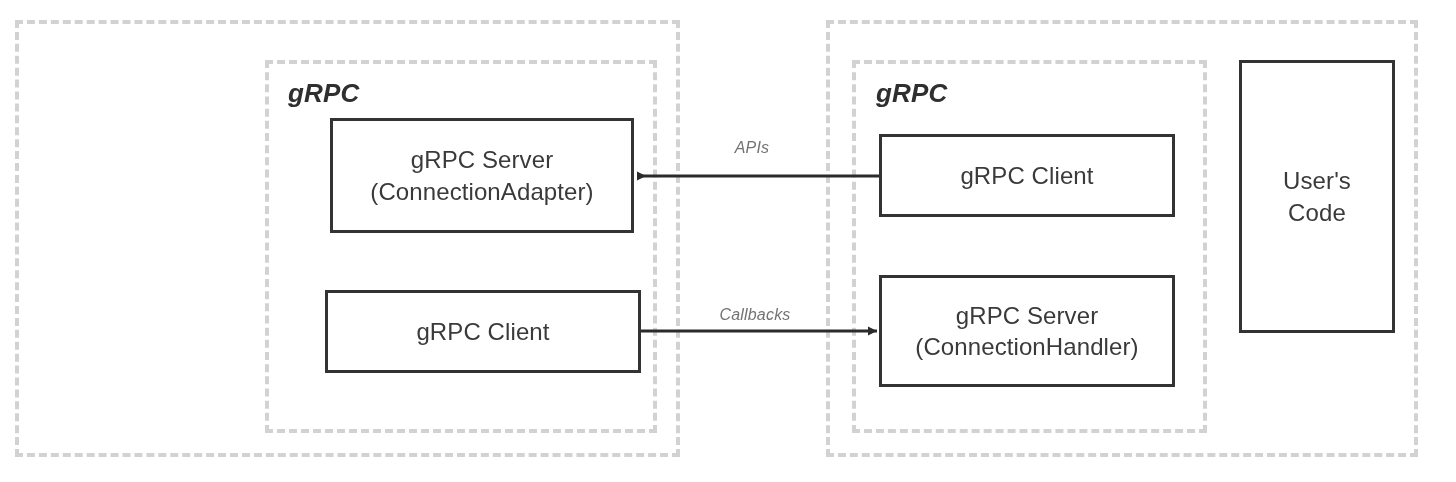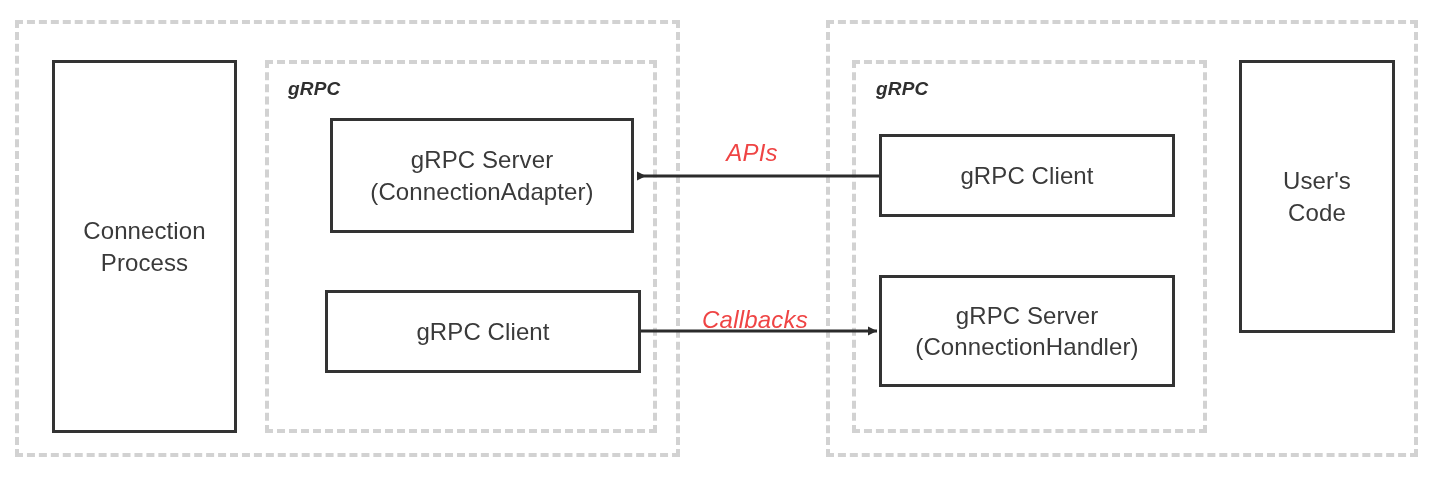--- a/index.html
+++ b/index.html
@@ -43,64 +43,60 @@
     display: block;
     white-space: pre-line;
     padding: 0 6px;
   }
 
   
   .group-caption {
     position: absolute;
     font-style: italic;
     font-weight: bold;
-    font-size: 19px;
+    font-size: 26px;
     color: #2f2f2f;
     letter-spacing: 0.2px;
     white-space: nowrap;
   }
 
   
   .edge-svg {
     position: absolute;
     left: 0;
     top: 0;
     width: 1456px;
     height: 482px;
     pointer-events: none;
   }
   .edge-label {
     position: absolute;
     font-style: italic;
-    font-size: 24px;
-    color: #ef4444;
+    font-size: 16px;
+    color: #737373;
     white-space: nowrap;
     letter-spacing: 0.2px;
     transform: translateX(-50%);
   }
 </style>
 </head>
 <body>
 
 <div id="canvas">
 
   <div class="dashed-group" id="group-0" style="left: 15px; top: 20px; width: 665px; height: 437px;"></div>
 
   <div class="dashed-group" id="group-1" style="left: 265px; top: 60px; width: 392px; height: 373px;"></div>
   <div class="group-caption" id="caption-1" style="left: 288px; top: 78px;">gRPC</div>
 
   <div class="dashed-group" id="group-2" style="left: 826px; top: 20px; width: 592px; height: 437px;"></div>
 
   <div class="dashed-group" id="group-3" style="left: 852px; top: 60px; width: 355px; height: 373px;"></div>
   <div class="group-caption" id="caption-3" style="left: 876px; top: 78px;">gRPC</div>
 
-  <div class="solid-box" id="node-0" style="left: 52px; top: 60px; width: 185px; height: 373px;">
-    <span class="box-text">Connection
-Process</span>
-  </div>
 
   <div class="solid-box" id="node-1" style="left: 330px; top: 118px; width: 304px; height: 115px;">
     <span class="box-text">gRPC Server
 (ConnectionAdapter)</span>
   </div>
 
   <div class="solid-box" id="node-2" style="left: 325px; top: 290px; width: 316px; height: 83px;">
     <span class="box-text">gRPC Client</span>
   </div>
 

